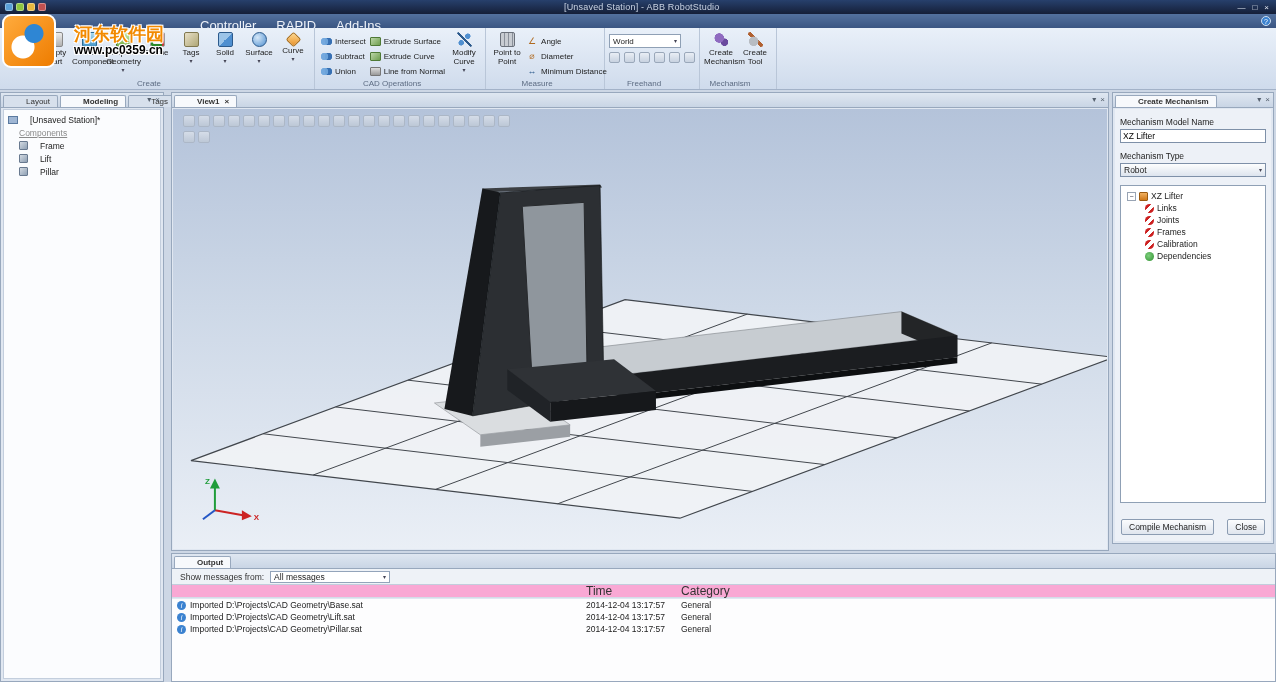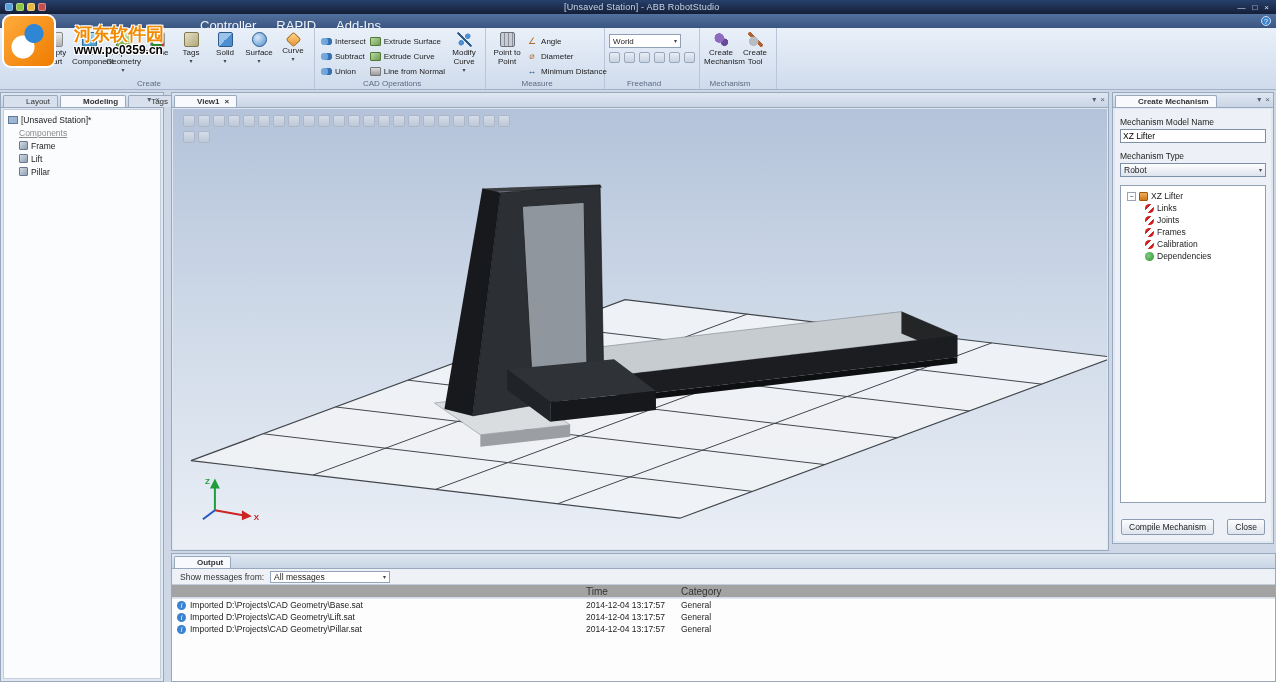--- a/index.html
+++ b/index.html
@@ -64,21 +64,21 @@
 
   
   .pstrip{height:15px;background:linear-gradient(#dfe7f1,#c9d5e5);display:flex;align-items:flex-end;border-bottom:1px solid #98a8bd;position:relative;}
   .ptab{font-size:8px;padding:1px 7px 1px 22px;border:1px solid #98a8bd;border-bottom:none;background:#d7e0ec;margin-left:2px;border-radius:2px 2px 0 0;color:#333;white-space:nowrap;}
   .ptab.active{background:#f7f9fc;font-weight:bold;}
   .strip-icons{position:absolute;right:3px;top:2px;display:flex;gap:4px;font-size:8px;color:#55606e;}
 
   
   .left-panel{position:absolute;left:0;top:2px;width:164px;bottom:0;background:#e0e7f1;border:1px solid #98a8bd;}
   .ptree{position:absolute;top:16px;left:2px;right:2px;bottom:2px;background:#fbfcfe;border:1px solid #c3cedd;padding-top:3px;font-size:8.5px;}
-  .trow{display:flex;align-items:center;gap:3px;height:13px;padding-left:4px;color:#222;white-space:nowrap;}
+  .trow{display:flex;align-items:center;gap:12px;height:13px;padding-left:4px;color:#222;white-space:nowrap;}
   .trow.indent1{padding-left:15px;}
   .trow.link span{color:#8a8a8a;text-decoration:underline;}
   .i-station{width:10px;height:8px;background:linear-gradient(#b8ccе8,#9fb6d4);background-color:#9fb6d4;border:1px solid #5b7aa0;flex:none;}
   .i-part{width:9px;height:9px;background:linear-gradient(135deg,#d3dae2,#8fa0b4);border:1px solid #68798f;flex:none;border-radius:1px;}
 
   
   .viewport{position:absolute;left:171px;top:2px;width:938px;height:459px;background:#e0e7f1;border:1px solid #98a8bd;}
   .vtab{display:flex;gap:5px;align-items:center;}
   .vcanvas{position:absolute;top:16px;left:1px;right:1px;bottom:1px;background:linear-gradient(180deg,#b4c3da 0%,#cdd8e7 45%,#eaeff6 100%);overflow:hidden;}
   .vtoolbar{position:absolute;top:6px;left:10px;display:flex;gap:3px;z-index:5;}
@@ -99,21 +99,21 @@
   .i-robot{width:9px;height:9px;background:linear-gradient(#f0b060,#d07818);border:1px solid #9a5a10;border-radius:1px;flex:none;}
   .i-no{width:9px;height:9px;border-radius:50%;background:linear-gradient(135deg,transparent 38%,#fff 38% 62%,transparent 62%),#cc2020;flex:none;}
   .i-dep{width:9px;height:9px;border-radius:50%;background:radial-gradient(circle at 40% 40%,#7ed07e,#2e8f2e);flex:none;}
   .rp-buttons{position:absolute;bottom:6px;left:6px;right:6px;display:flex;justify-content:space-between;}
   .btn{font-size:8.5px;height:16px;background:linear-gradient(#fbfcfd,#dfe5ee);border:1px solid #8b9cb2;border-radius:2px;padding:0 7px;color:#222;font-family:"Liberation Sans","DejaVu Sans",sans-serif;}
 
   
   .output-panel{position:absolute;left:171px;top:463px;right:0;bottom:0;background:#e0e7f1;border:1px solid #98a8bd;}
   .obar{height:16px;display:flex;align-items:center;gap:6px;background:#eef2f7;border-bottom:1px solid #c2cddc;font-size:8.5px;padding-left:8px;color:#333;}
   .oselect{width:120px;height:12px;background:#fff;border:1px solid #93a4ba;display:flex;justify-content:space-between;align-items:center;padding:0 3px;color:#222;}
-  .ohead{height:13px;display:flex;align-items:center;font-size:10px;color:#333;border-bottom:1px solid #d4dce8;background:#a3a3a3;}
+  .ohead{height:13px;display:flex;align-items:center;font-size:12px;color:#333;border-bottom:1px solid #d4dce8;background:#f9a8d4;}
   .orows{position:absolute;top:45px;left:0;right:0;bottom:0;background:#fdfdfe;}
   .orow{height:12px;display:flex;align-items:center;font-size:8.5px;color:#222;}
   .c1{width:414px;display:flex;align-items:center;gap:4px;padding-left:5px;overflow:hidden;white-space:nowrap;}
   .c2{width:95px;white-space:nowrap;}
   .c3{flex:1;white-space:nowrap;}
   .i-info{width:9px;height:9px;border-radius:50%;background:#3b82d0;color:#fff;font-size:7px;line-height:9px;text-align:center;font-style:italic;flex:none;}
 
   
   .watermark{position:absolute;left:2px;top:1px;width:175px;height:80px;z-index:60;display:flex;align-items:center;gap:18px;pointer-events:none;}
   .wm-logo{width:54px;height:54px;border-radius:9px;border:2px solid #fff;flex:none;

